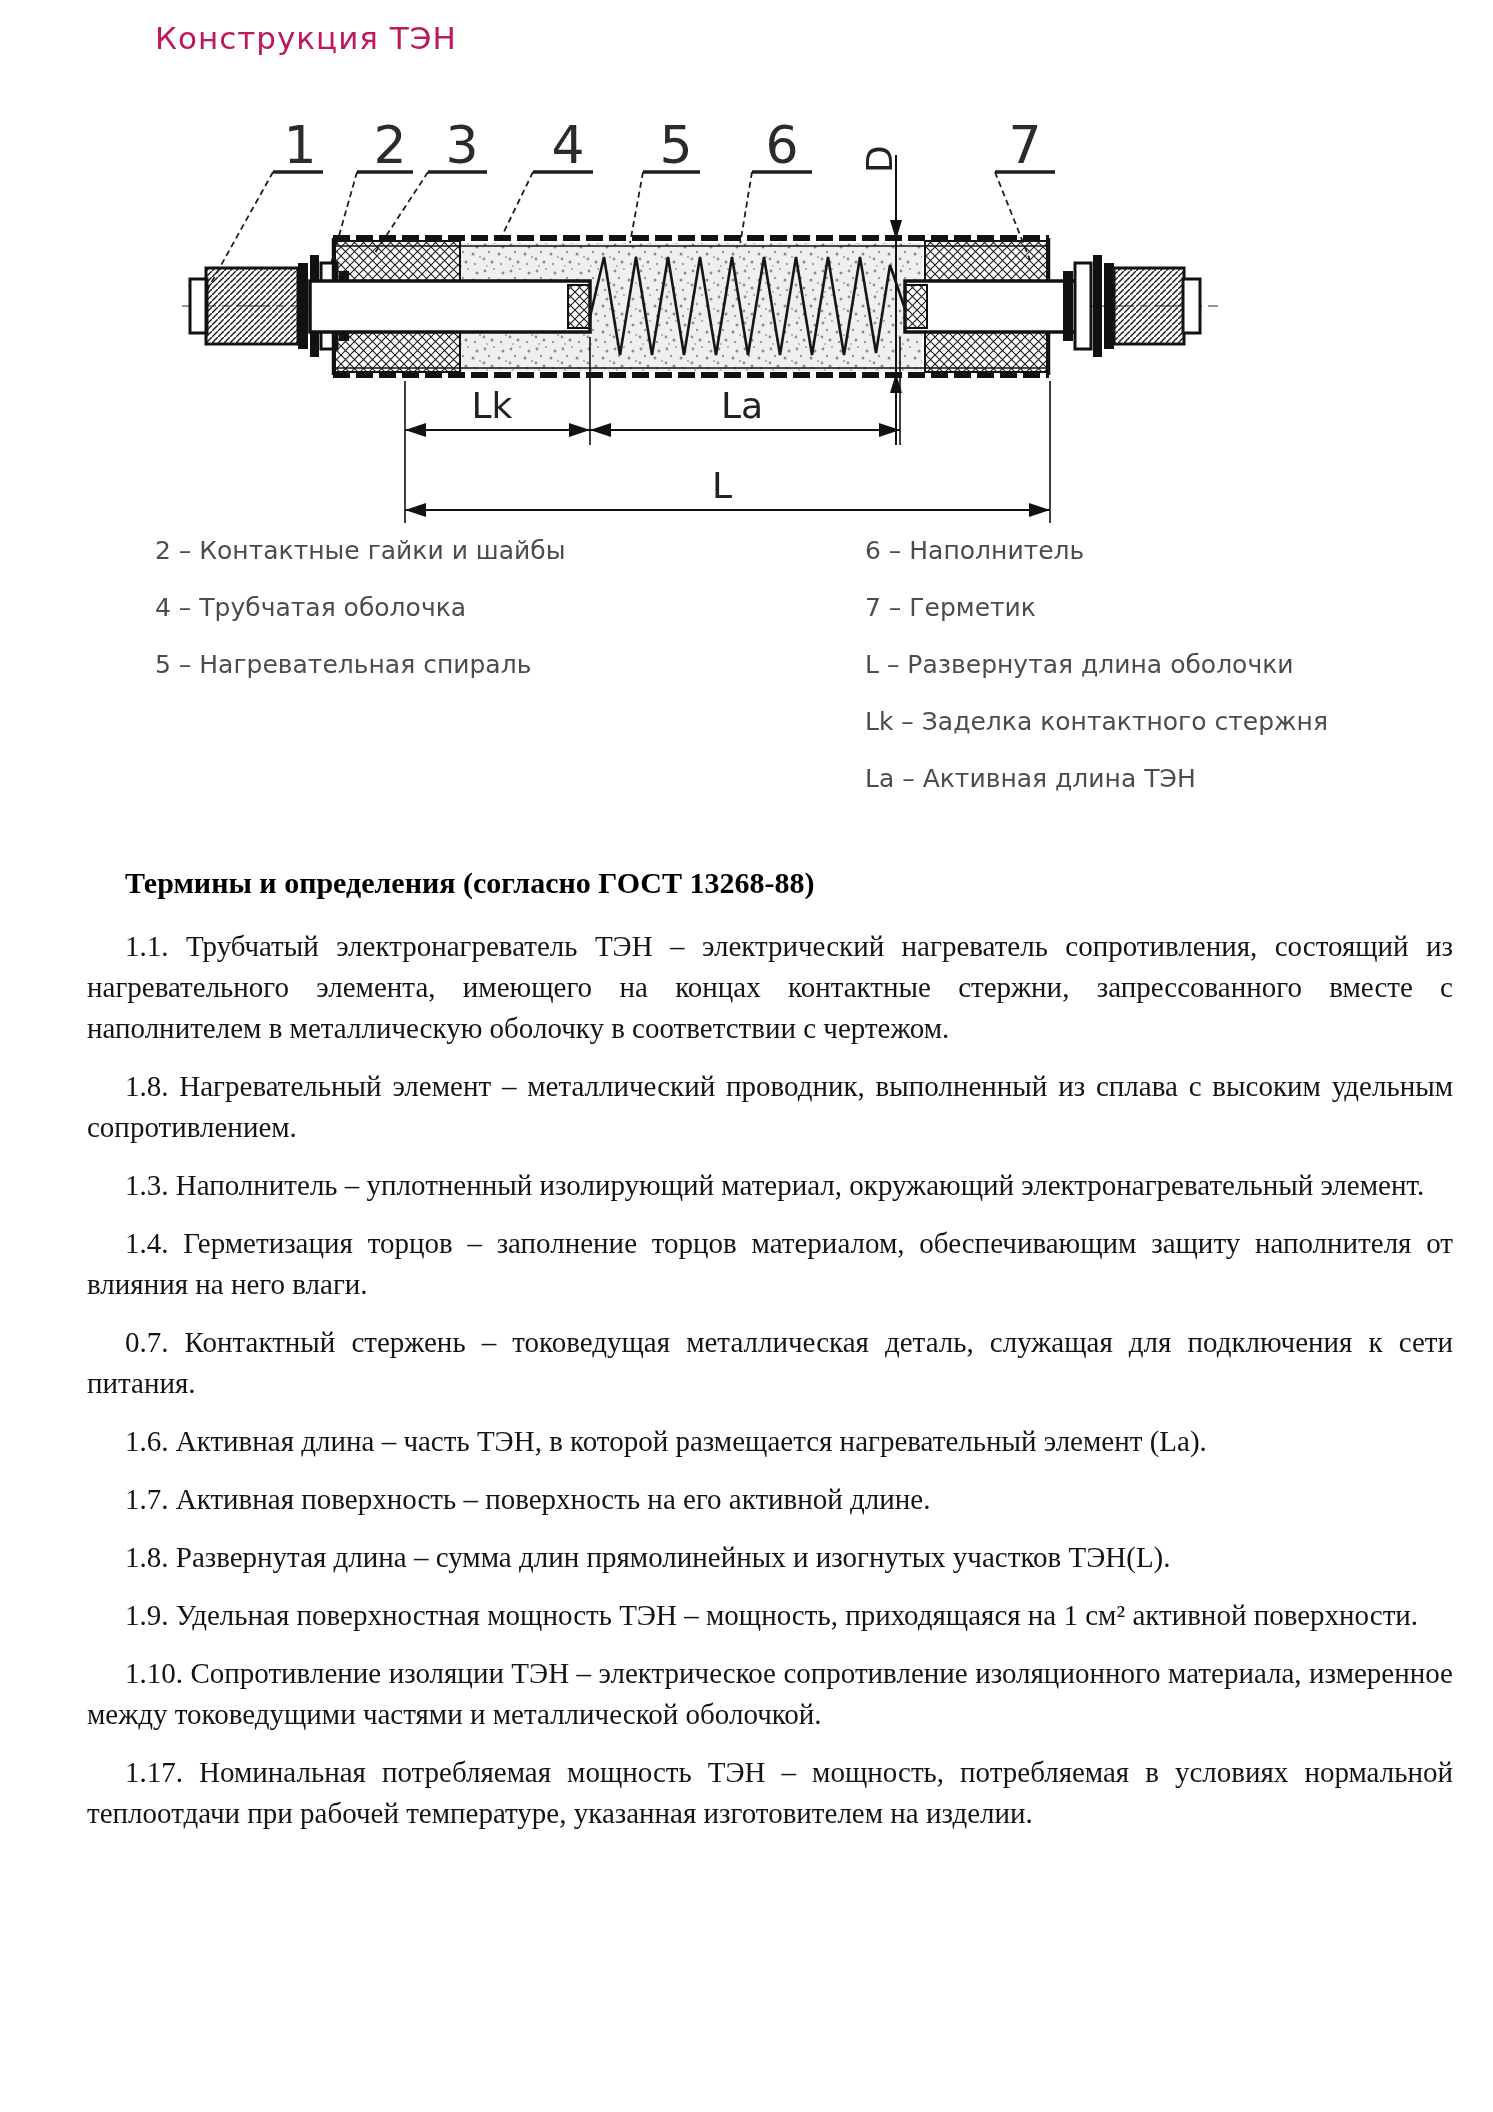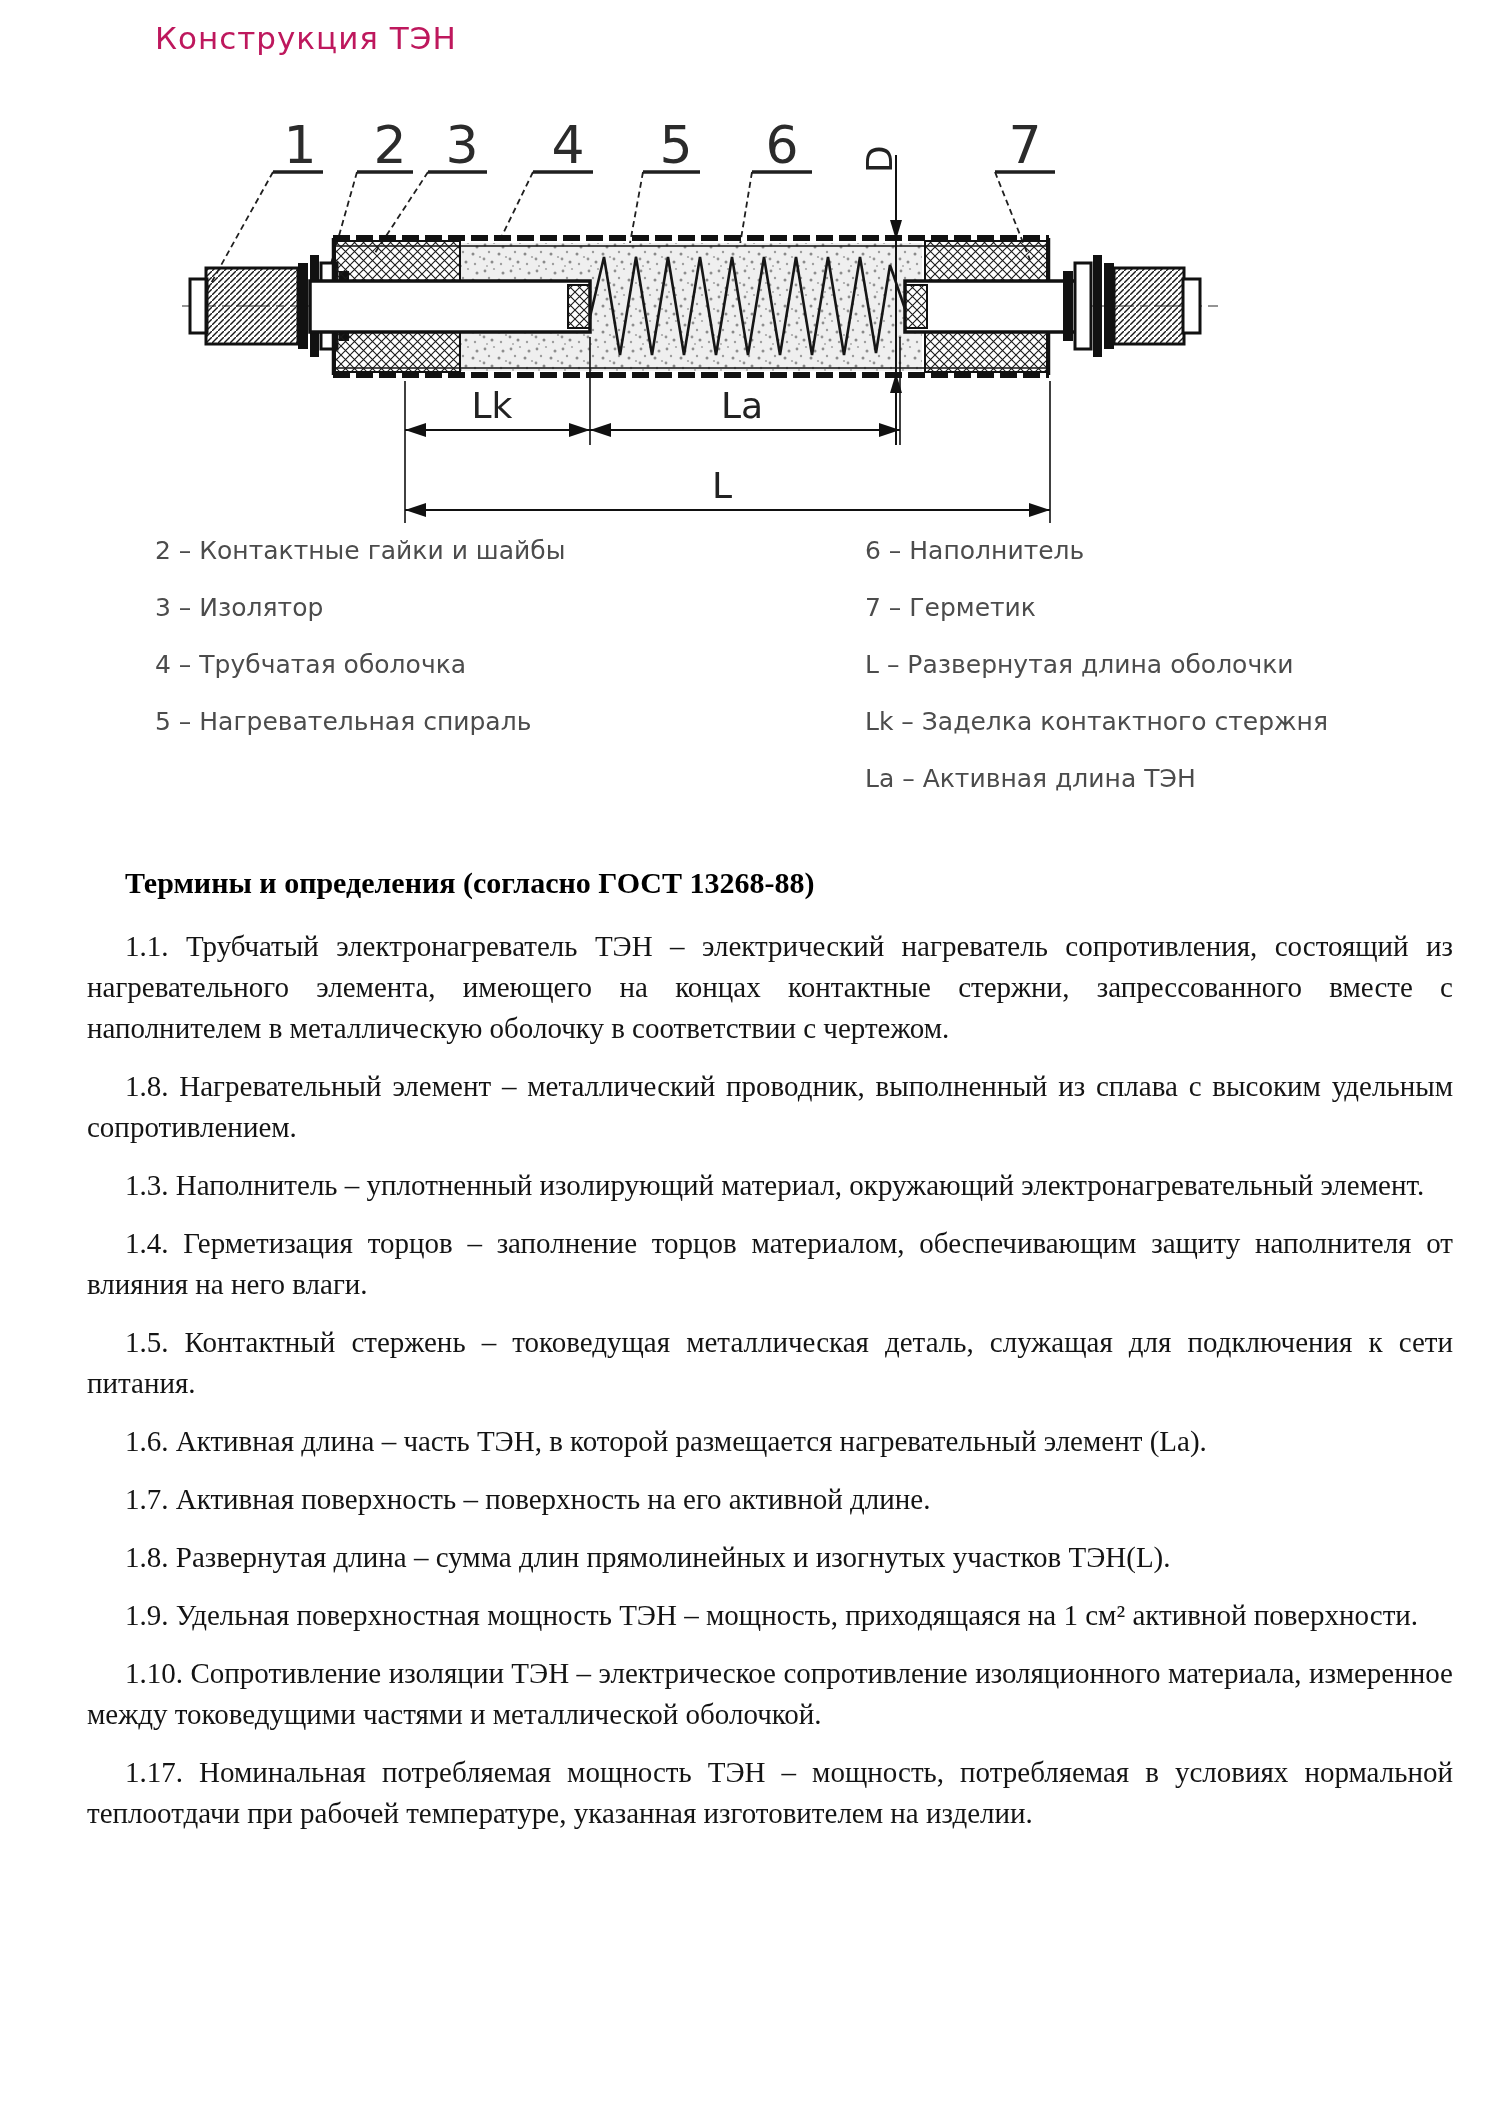--- a/index.html
+++ b/index.html
@@ -174,39 +174,38 @@
     <text class="dim-label" x="322" y="333" text-anchor="middle" stroke="none">Lk</text>
     <text class="dim-label" x="572" y="333" text-anchor="middle" stroke="none">La</text>
     <text class="dim-label" x="552" y="413" text-anchor="middle" stroke="none">L</text>
   </g>
 </svg>
 </div>
 
 <div class="legend">
   <div class="legend-col left">
     <div class="legend-item">2 – Контактные гайки и шайбы</div>
-    <div class="legend-item">3 – Изолятор</div>
     <div class="legend-item">4 – Трубчатая оболочка</div>
     <div class="legend-item">5 – Нагревательная спираль</div>
   </div>
   <div class="legend-col right">
     <div class="legend-item">6 – Наполнитель</div>
     <div class="legend-item">7 – Герметик</div>
     <div class="legend-item">L – Развернутая длина оболочки</div>
     <div class="legend-item">Lk – Заделка контактного стержня</div>
     <div class="legend-item">La – Активная длина ТЭН</div>
   </div>
 </div>
 
 <div class="terms">
   <h2 class="terms-heading">Термины и определения (согласно ГОСТ 13268-88)</h2>
   <p class="term">1.1. Трубчатый электронагреватель ТЭН – электрический нагреватель сопротивления, состоящий из нагревательного элемента, имеющего на концах контактные стержни, запрессованного вместе с наполнителем в металлическую оболочку в соответствии с чертежом.</p>
   <p class="term">1.8. Нагревательный элемент – металлический проводник, выполненный из сплава с высоким удельным сопротивлением.</p>
   <p class="term">1.3. Наполнитель – уплотненный изолирующий материал, окружающий электронагревательный элемент.</p>
   <p class="term">1.4. Герметизация торцов – заполнение торцов материалом, обеспечивающим защиту наполнителя от влияния на него влаги.</p>
-  <p class="term">1.5. Контактный стержень – токоведущая металлическая деталь, служащая для подключения к сети питания.</p>
+  <p class="term">0.7. Контактный стержень – токоведущая металлическая деталь, служащая для подключения к сети питания.</p>
   <p class="term">1.6. Активная длина – часть ТЭН, в которой размещается нагревательный элемент (La).</p>
   <p class="term">1.7. Активная поверхность – поверхность на его активной длине.</p>
   <p class="term">1.8. Развернутая длина – сумма длин прямолинейных и изогнутых участков ТЭН(L).</p>
   <p class="term">1.9. Удельная поверхностная мощность ТЭН – мощность, приходящаяся на 1 см² активной поверхности.</p>
   <p class="term">1.10. Сопротивление изоляции ТЭН – электрическое сопротивление изоляционного материала, измеренное между токоведущими частями и металлической оболочкой.</p>
   <p class="term">1.17. Номинальная потребляемая мощность ТЭН – мощность, потребляемая в условиях нормальной теплоотдачи при рабочей температуре, указанная изготовителем на изделии.</p>
 </div>
 
 </body></html>

